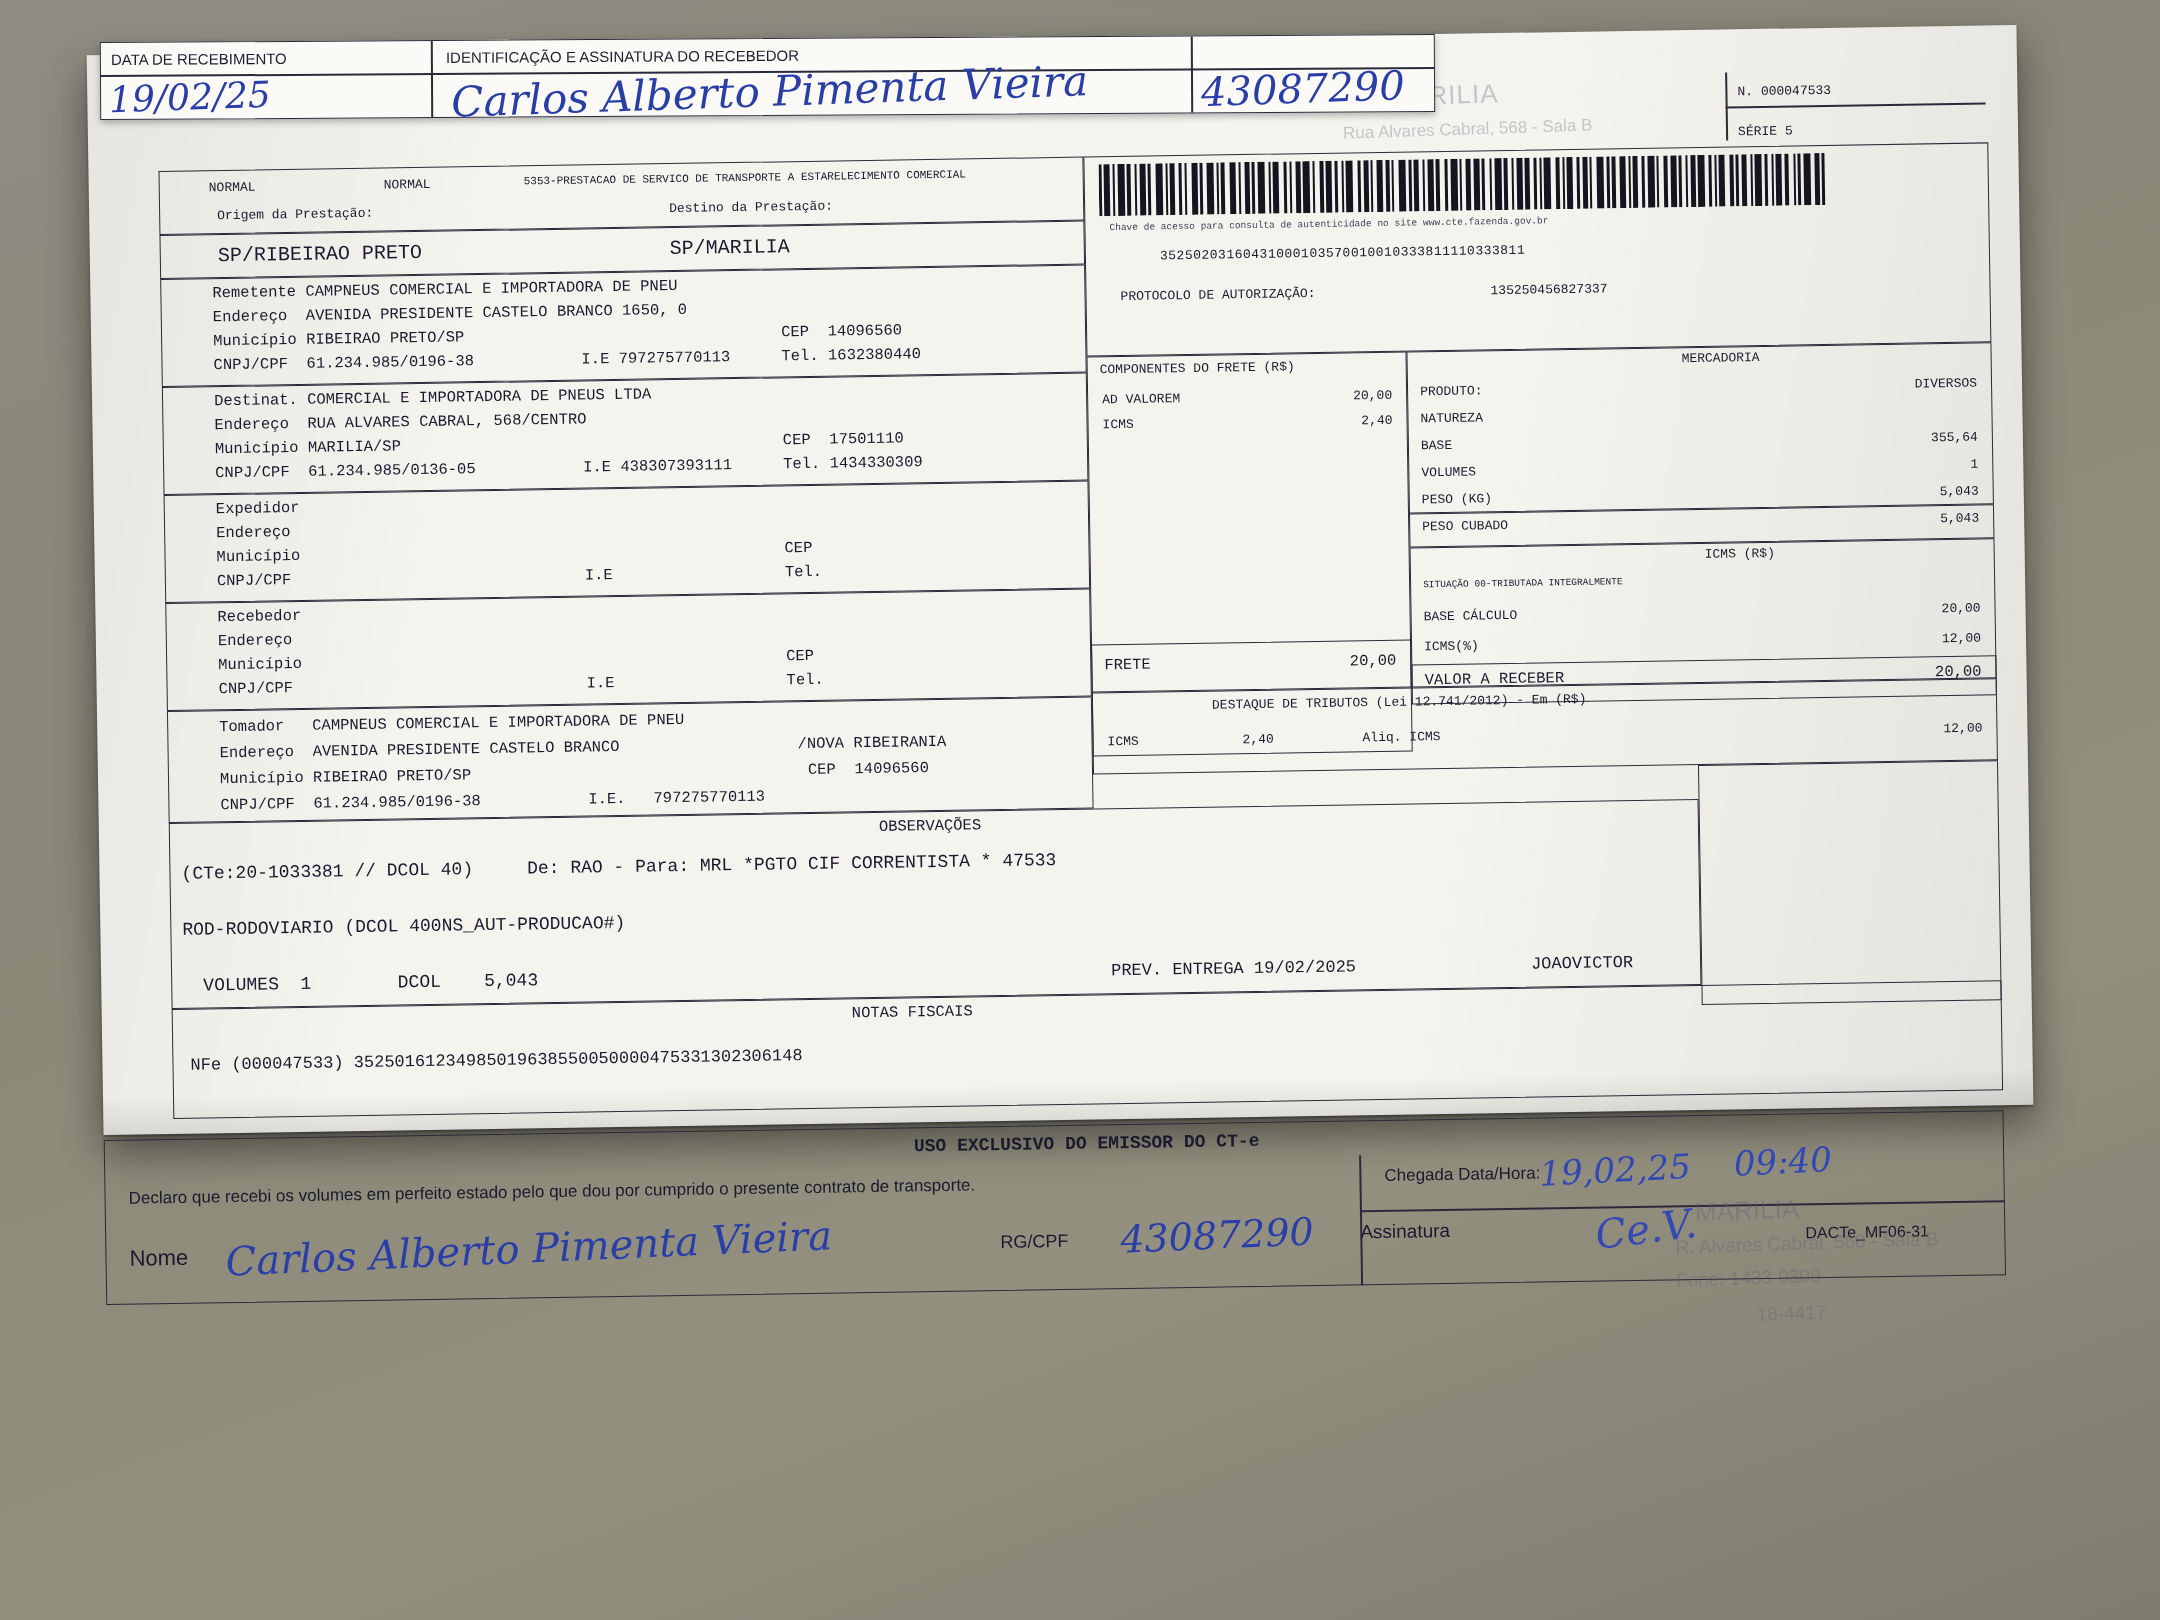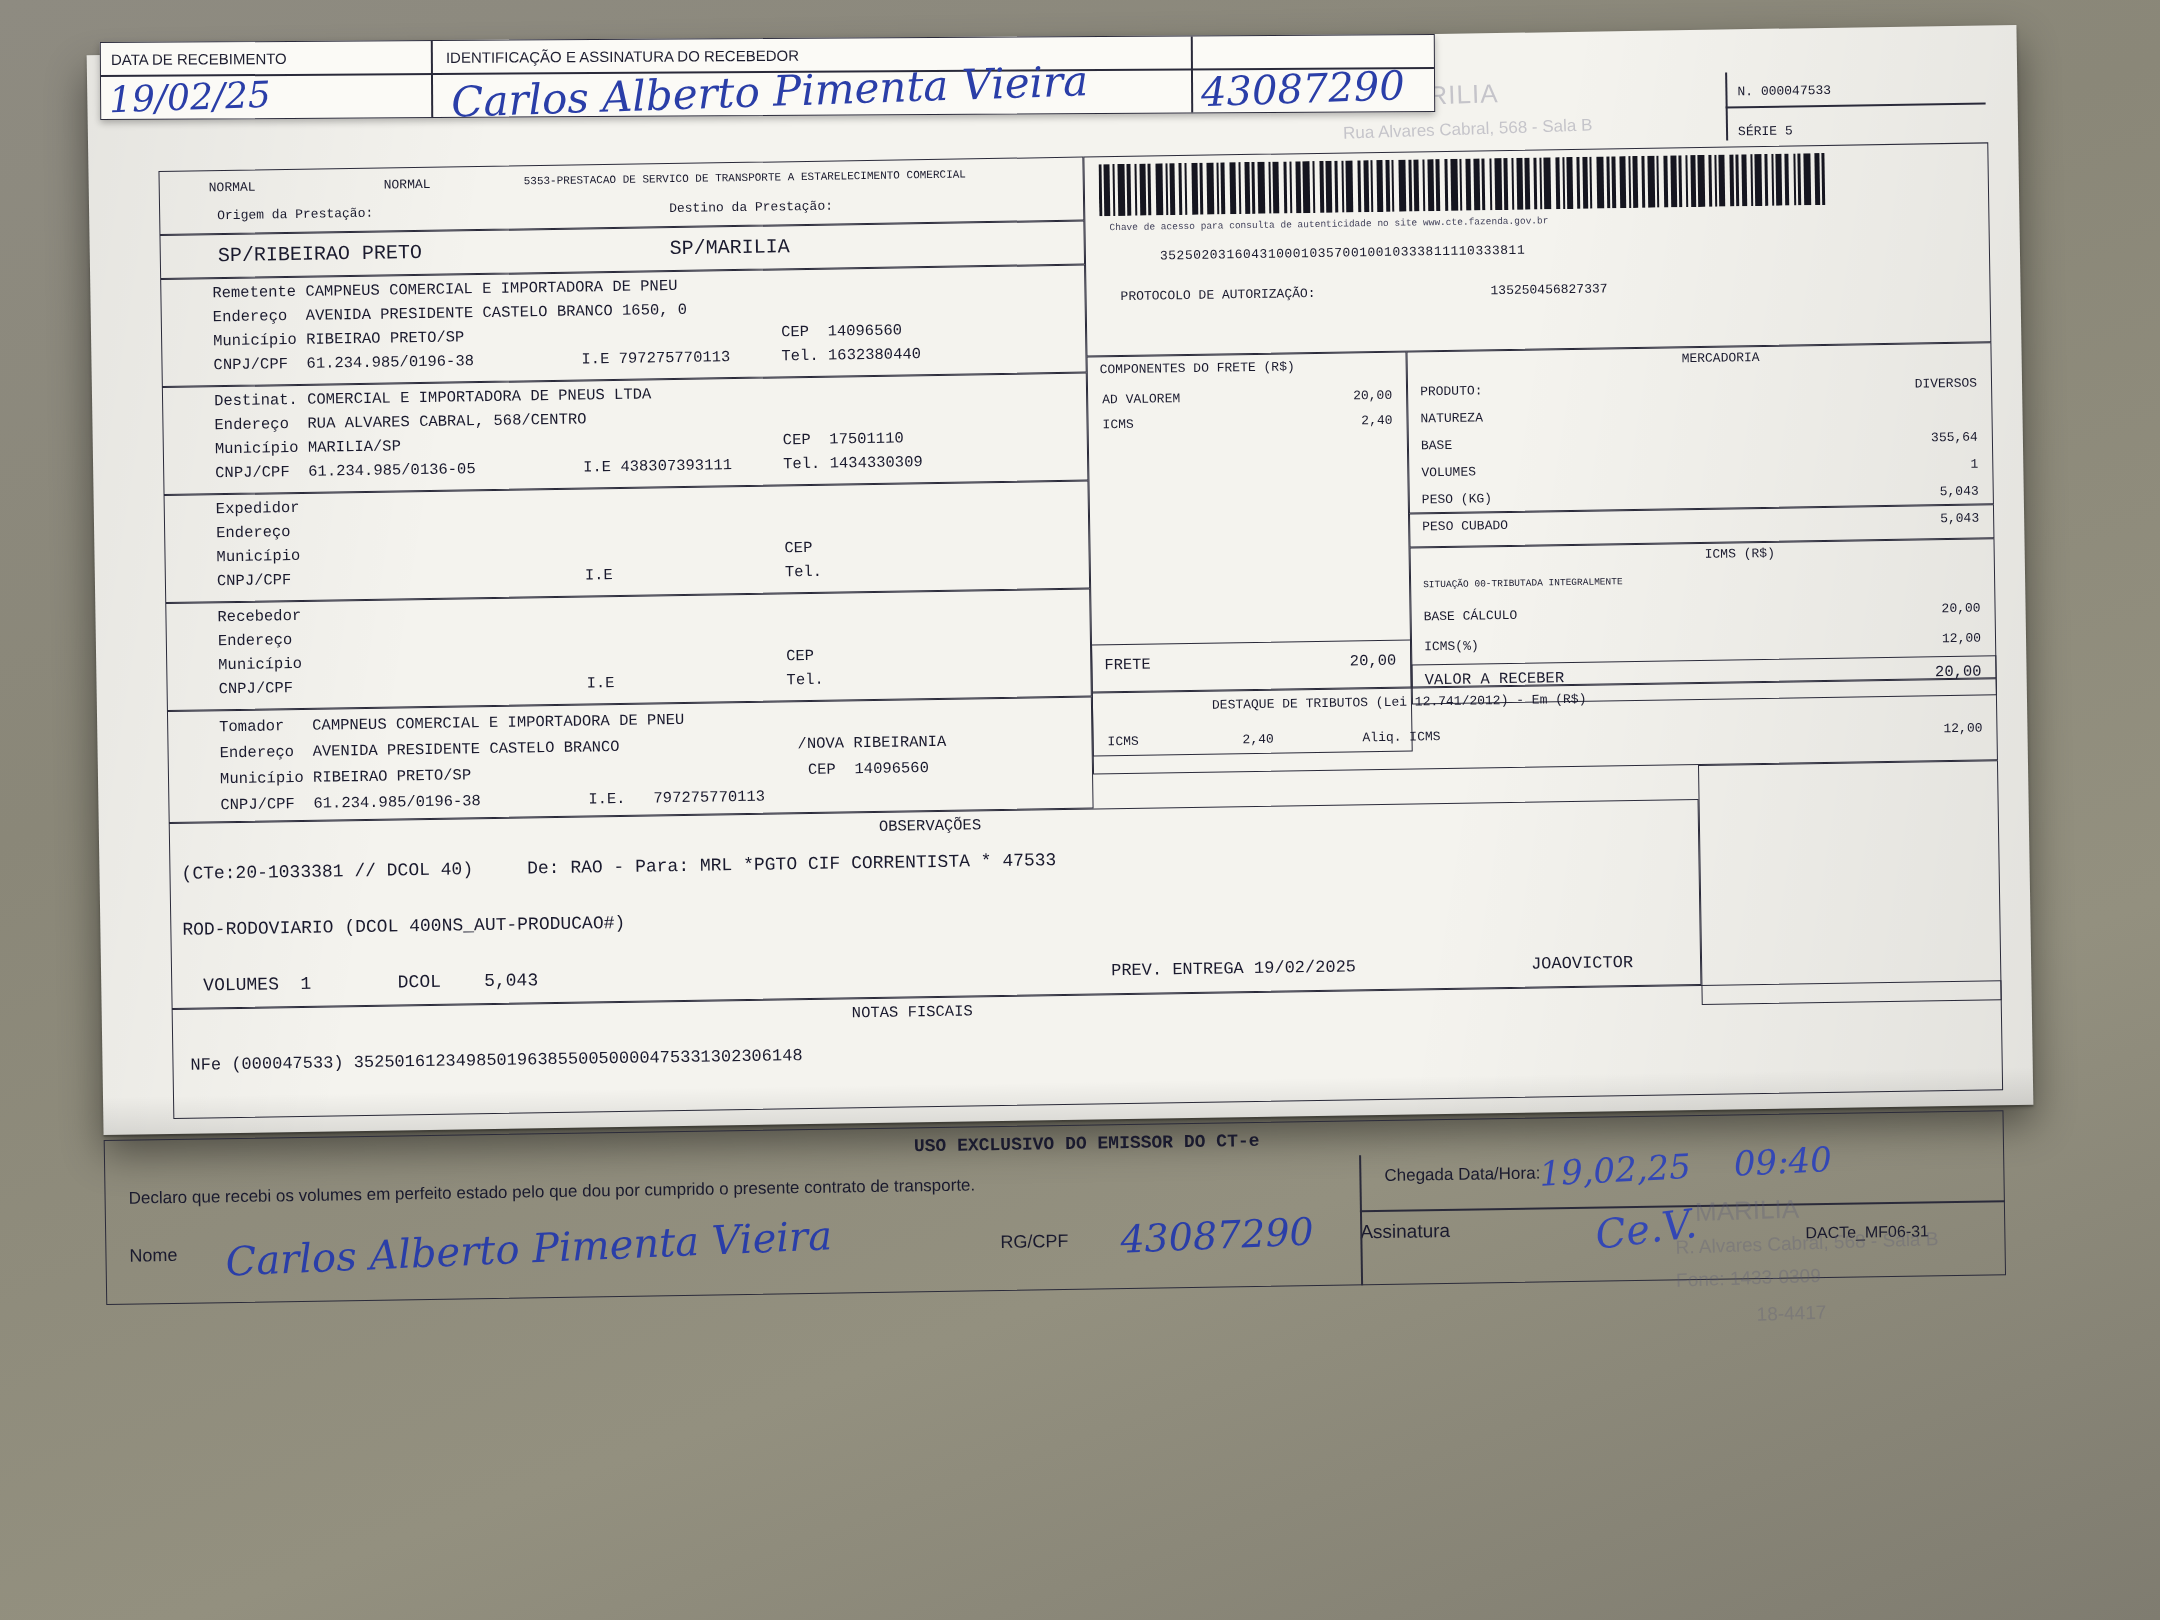--- a/index.html
+++ b/index.html
@@ -454,21 +454,21 @@
       <div class="tx" style="left:1000px; top:876px; font-size:17px;"><span>PREV. ENTREGA</span> <span>19/02/2025</span></div>
       <div class="tx" style="left:1420px; top:876px; font-size:17px;">JOAOVICTOR</div>
 
       <div class="bx" style="left:60px; top:910px; width:1830px; height:110px;"></div>
       <div class="tx" style="left:740px; top:916px;">NOTAS FISCAIS</div>
       <div class="tx" style="left:78px; top:956px; font-size:17px;">NFe (000047533) 35250161234985019638550050000475331302306148</div>
 
       <div class="bx" style="left:-10px; top:1040px; width:1900px; height:165px;"></div>
       <div class="tx b" style="left:800px; top:1048px; font-size:18px;">USO EXCLUSIVO DO EMISSOR DO CT-e</div>
       <div class="tx" style="left:14px; top:1088px; font-size:17px; font-family:'Liberation Sans',sans-serif;">Declaro que recebi os volumes em perfeito estado pelo que dou por cumprido o presente contrato de transporte.</div>
-      <div class="tx" style="left:14px; top:1145px; font-size:18px; font-family:'Liberation Sans',sans-serif;">Nome</div>
+      <div class="tx" style="left:14px; top:1145px; font-size:22px; font-family:'Liberation Sans',sans-serif;">Nome</div>
       <div class="tx" style="left:885px; top:1145px; font-size:18px; font-family:'Liberation Sans',sans-serif;">RG/CPF</div>
       <div class="tx" style="left:1245px; top:1140px; font-size:19px; font-family:'Liberation Sans',sans-serif;">Assinatura</div>
       <div class="tx" style="left:1270px; top:1085px; font-size:17px; font-family:'Liberation Sans',sans-serif;">Chegada Data/Hora:</div>
       <div class="tx" style="left:1690px; top:1150px; font-size:16px; font-family:'Liberation Sans',sans-serif;">DACTe_MF06-31</div>
       <div class="vsep" style="left:1245px; top:1075px; height:130px;"></div>
       <div class="hdrline" style="left:1245px; top:1130px; width:645px;"></div>
 
       <div class="hand" style="left:110px; top:1130px; font-size:40px;">Carlos Alberto Pimenta Vieira</div>
       <div class="hand" style="left:1005px; top:1130px; font-size:38px;">43087290</div>
       <div class="hand2" style="left:1425px; top:1070px; font-size:34px; transform:rotate(-2deg);">19,02,25    09:40</div>

